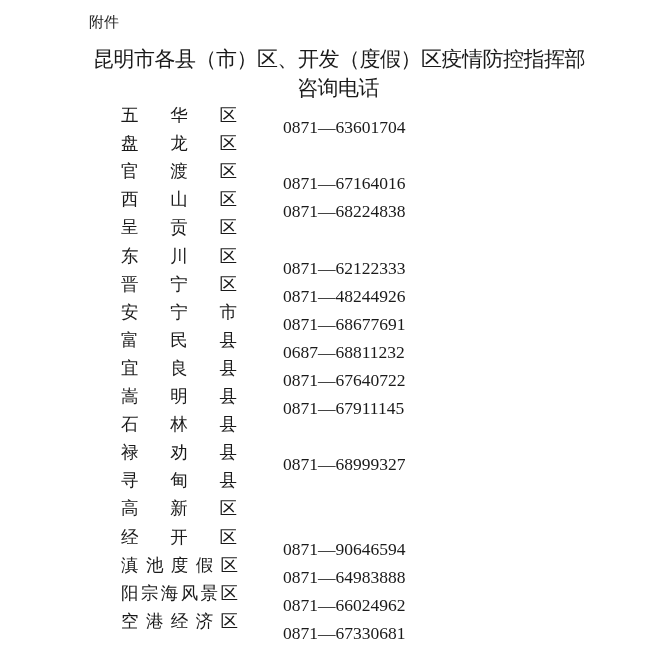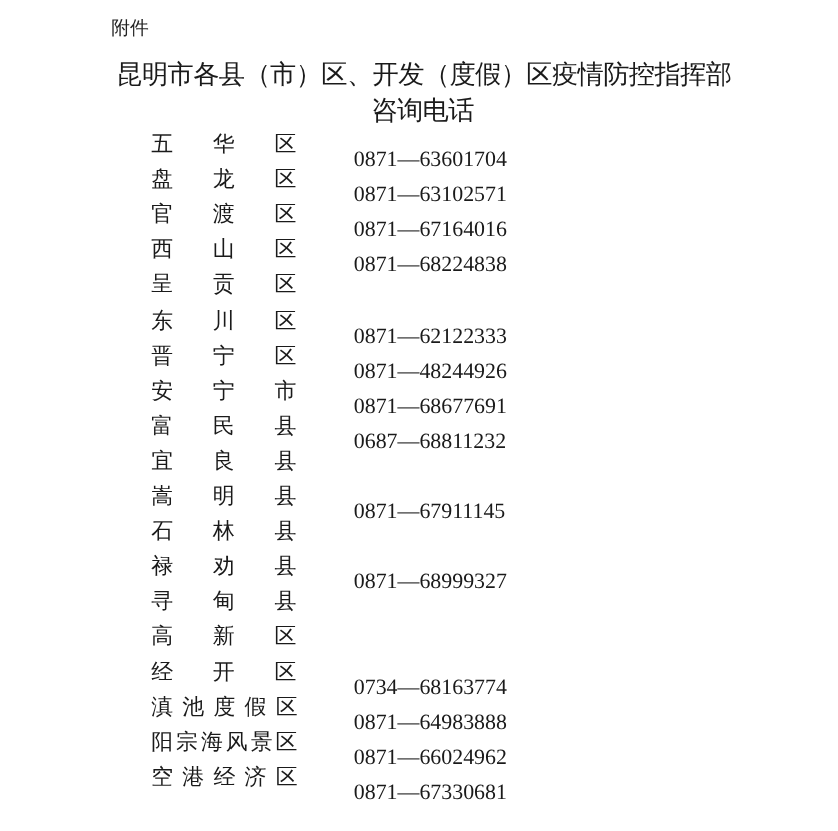--- a/index.html
+++ b/index.html
@@ -29,21 +29,20 @@
         <span>区</span>
       </div>
       <div class="phone">0871—63601704</div>
     </div>
     <div class="row" style="top: 28.1px;">
       <div class="name">
         <span>盘</span>
         <span>龙</span>
         <span>区</span>
       </div>
-      <div class="phone">0871—63102571</div>
     </div>
     <div class="row" style="top: 56.2px;">
       <div class="name">
         <span>官</span>
         <span>渡</span>
         <span>区</span>
       </div>
       <div class="phone">0871—67164016</div>
     </div>
     <div class="row" style="top: 84.3px;">
@@ -92,20 +91,21 @@
         <span>县</span>
       </div>
       <div class="phone">0687—68811232</div>
     </div>
     <div class="row" style="top: 252.9px;">
       <div class="name">
         <span>宜</span>
         <span>良</span>
         <span>县</span>
       </div>
+      <div class="phone">0871—67640722</div>
     </div>
     <div class="row" style="top: 281px;">
       <div class="name">
         <span>嵩</span>
         <span>明</span>
         <span>县</span>
       </div>
       <div class="phone">0871—67911145</div>
     </div>
     <div class="row" style="top: 309.1px;">
@@ -136,21 +136,21 @@
         <span>新</span>
         <span>区</span>
       </div>
     </div>
     <div class="row" style="top: 421.5px;">
       <div class="name">
         <span>经</span>
         <span>开</span>
         <span>区</span>
       </div>
-      <div class="phone">0734—68163774</div>
+      <div class="phone">0871—90646594</div>
     </div>
     <div class="row" style="top: 449.6px;">
       <div class="name" style="letter-spacing: -1px;">
         <span>滇</span>
         <span>池</span>
         <span>度</span>
         <span>假</span>
         <span>区</span>
       </div>
       <div class="phone">0871—64983888</div>

